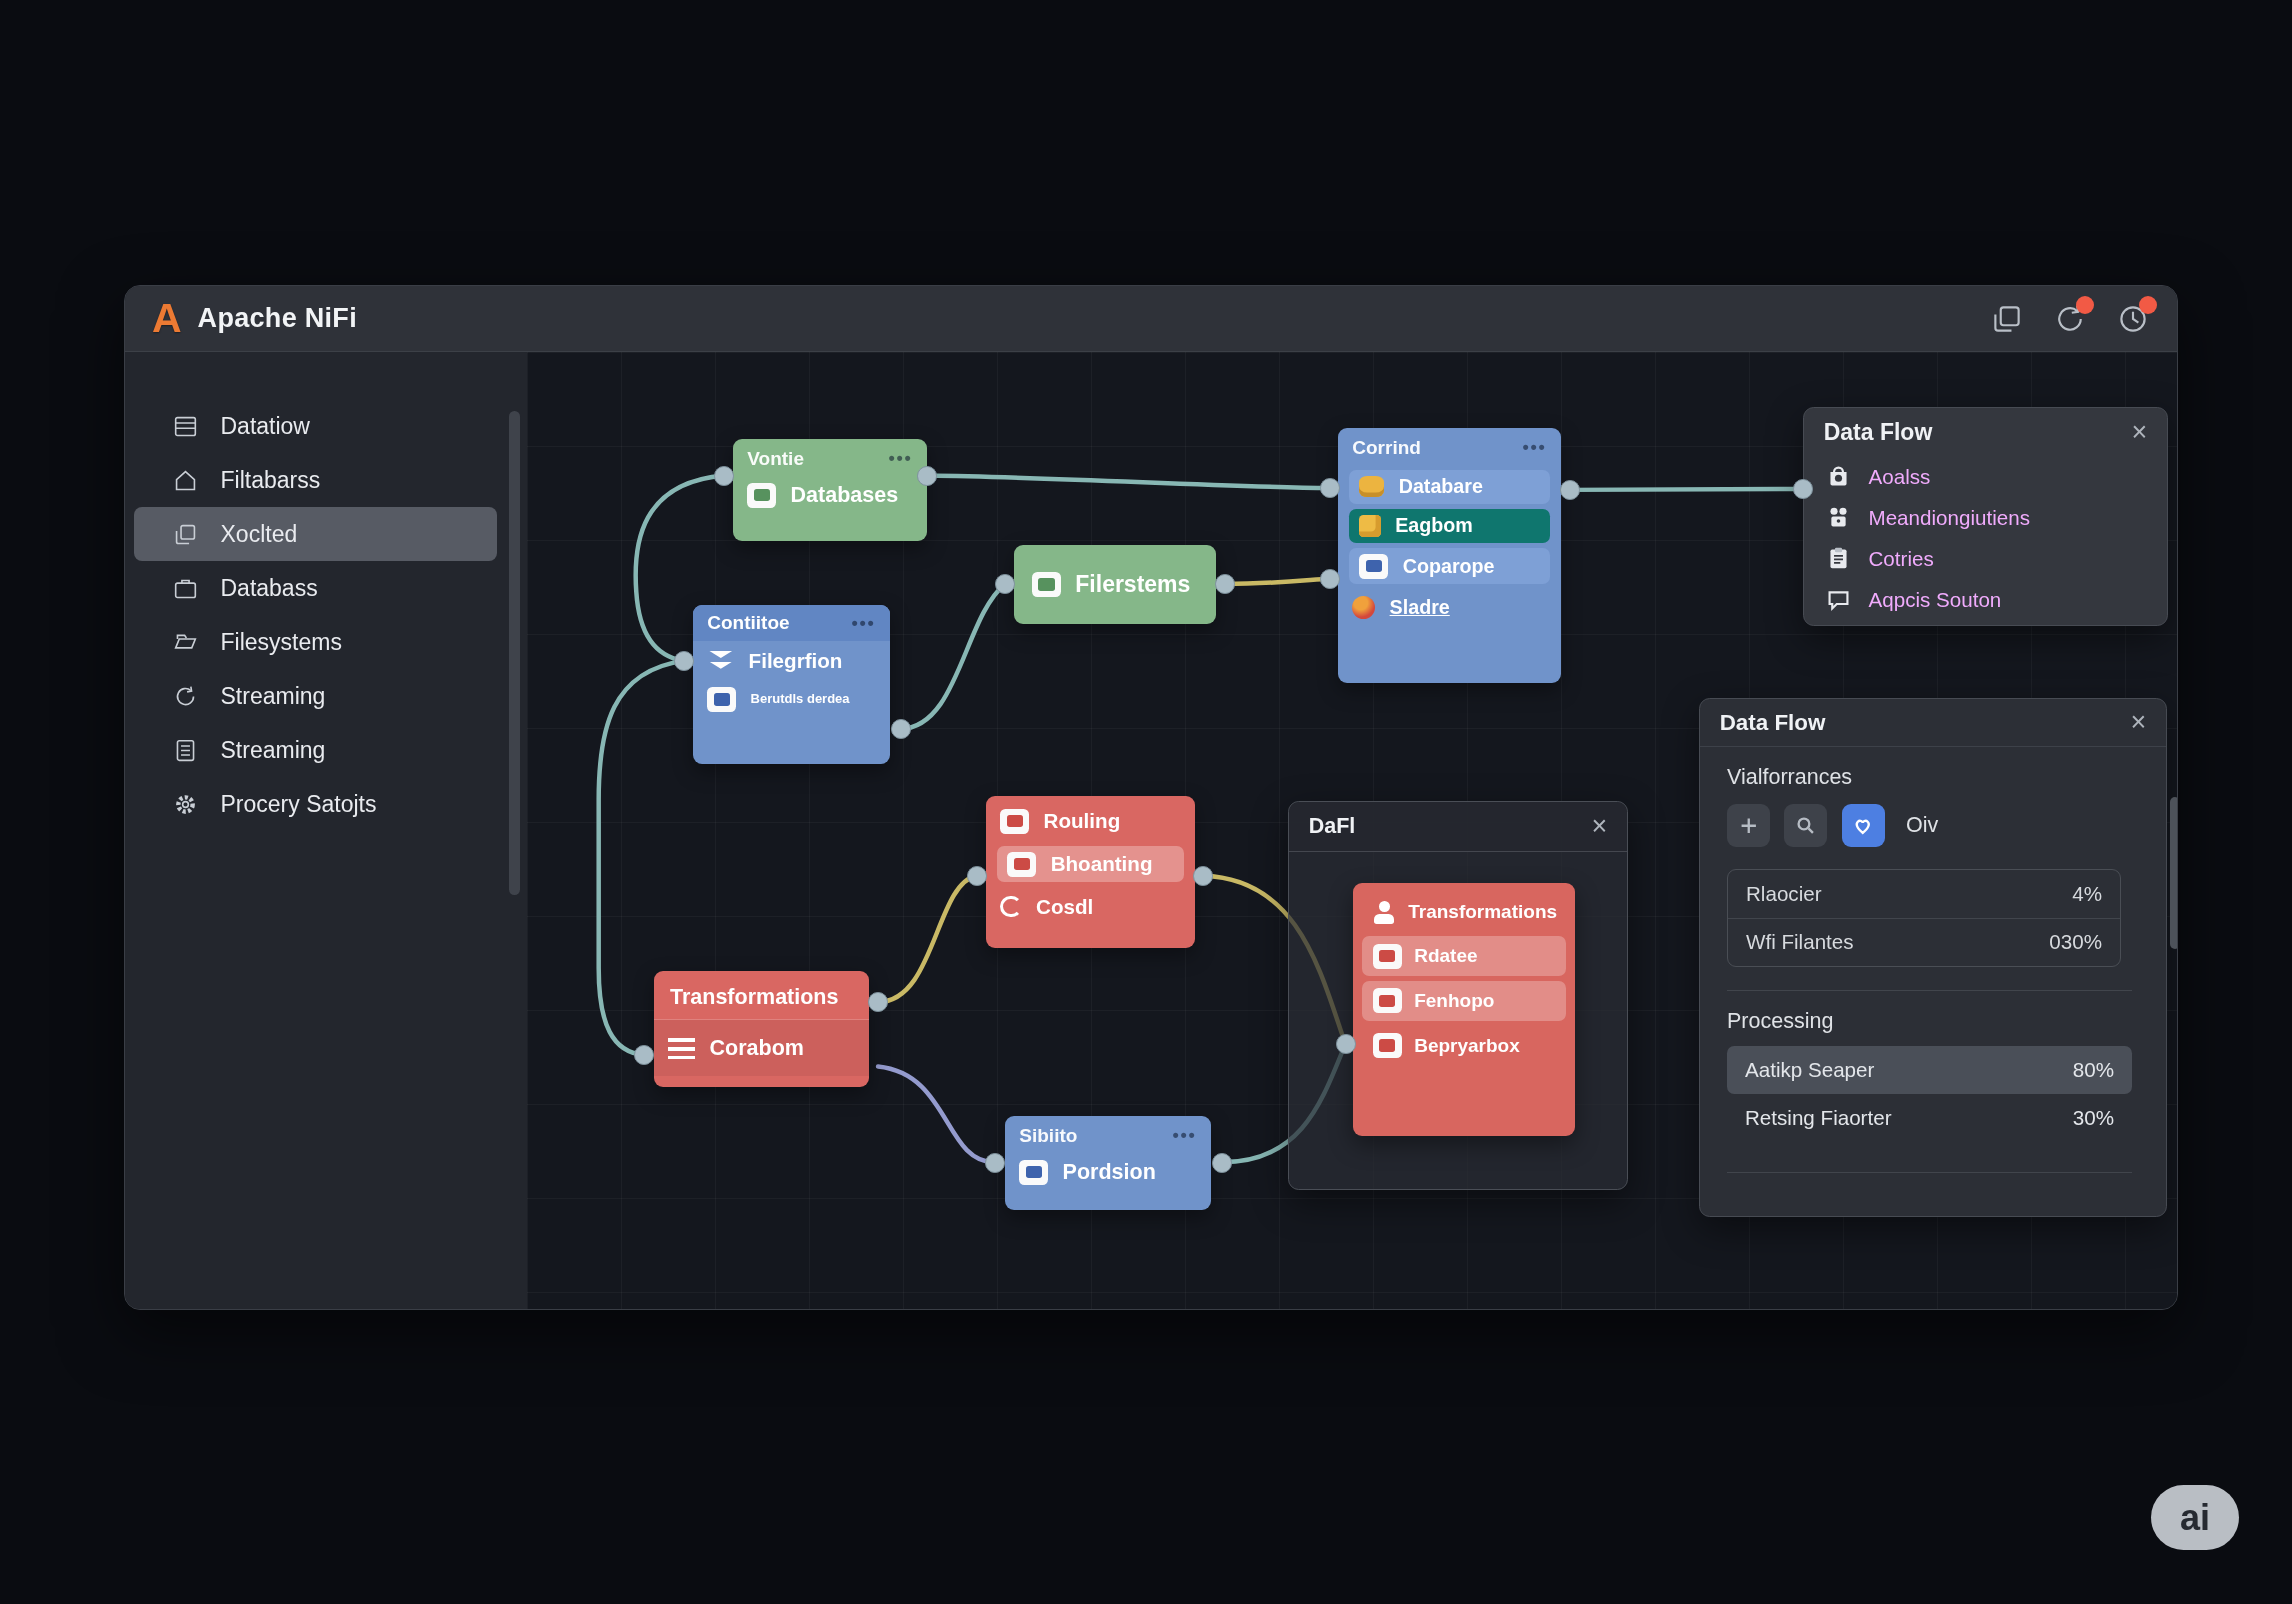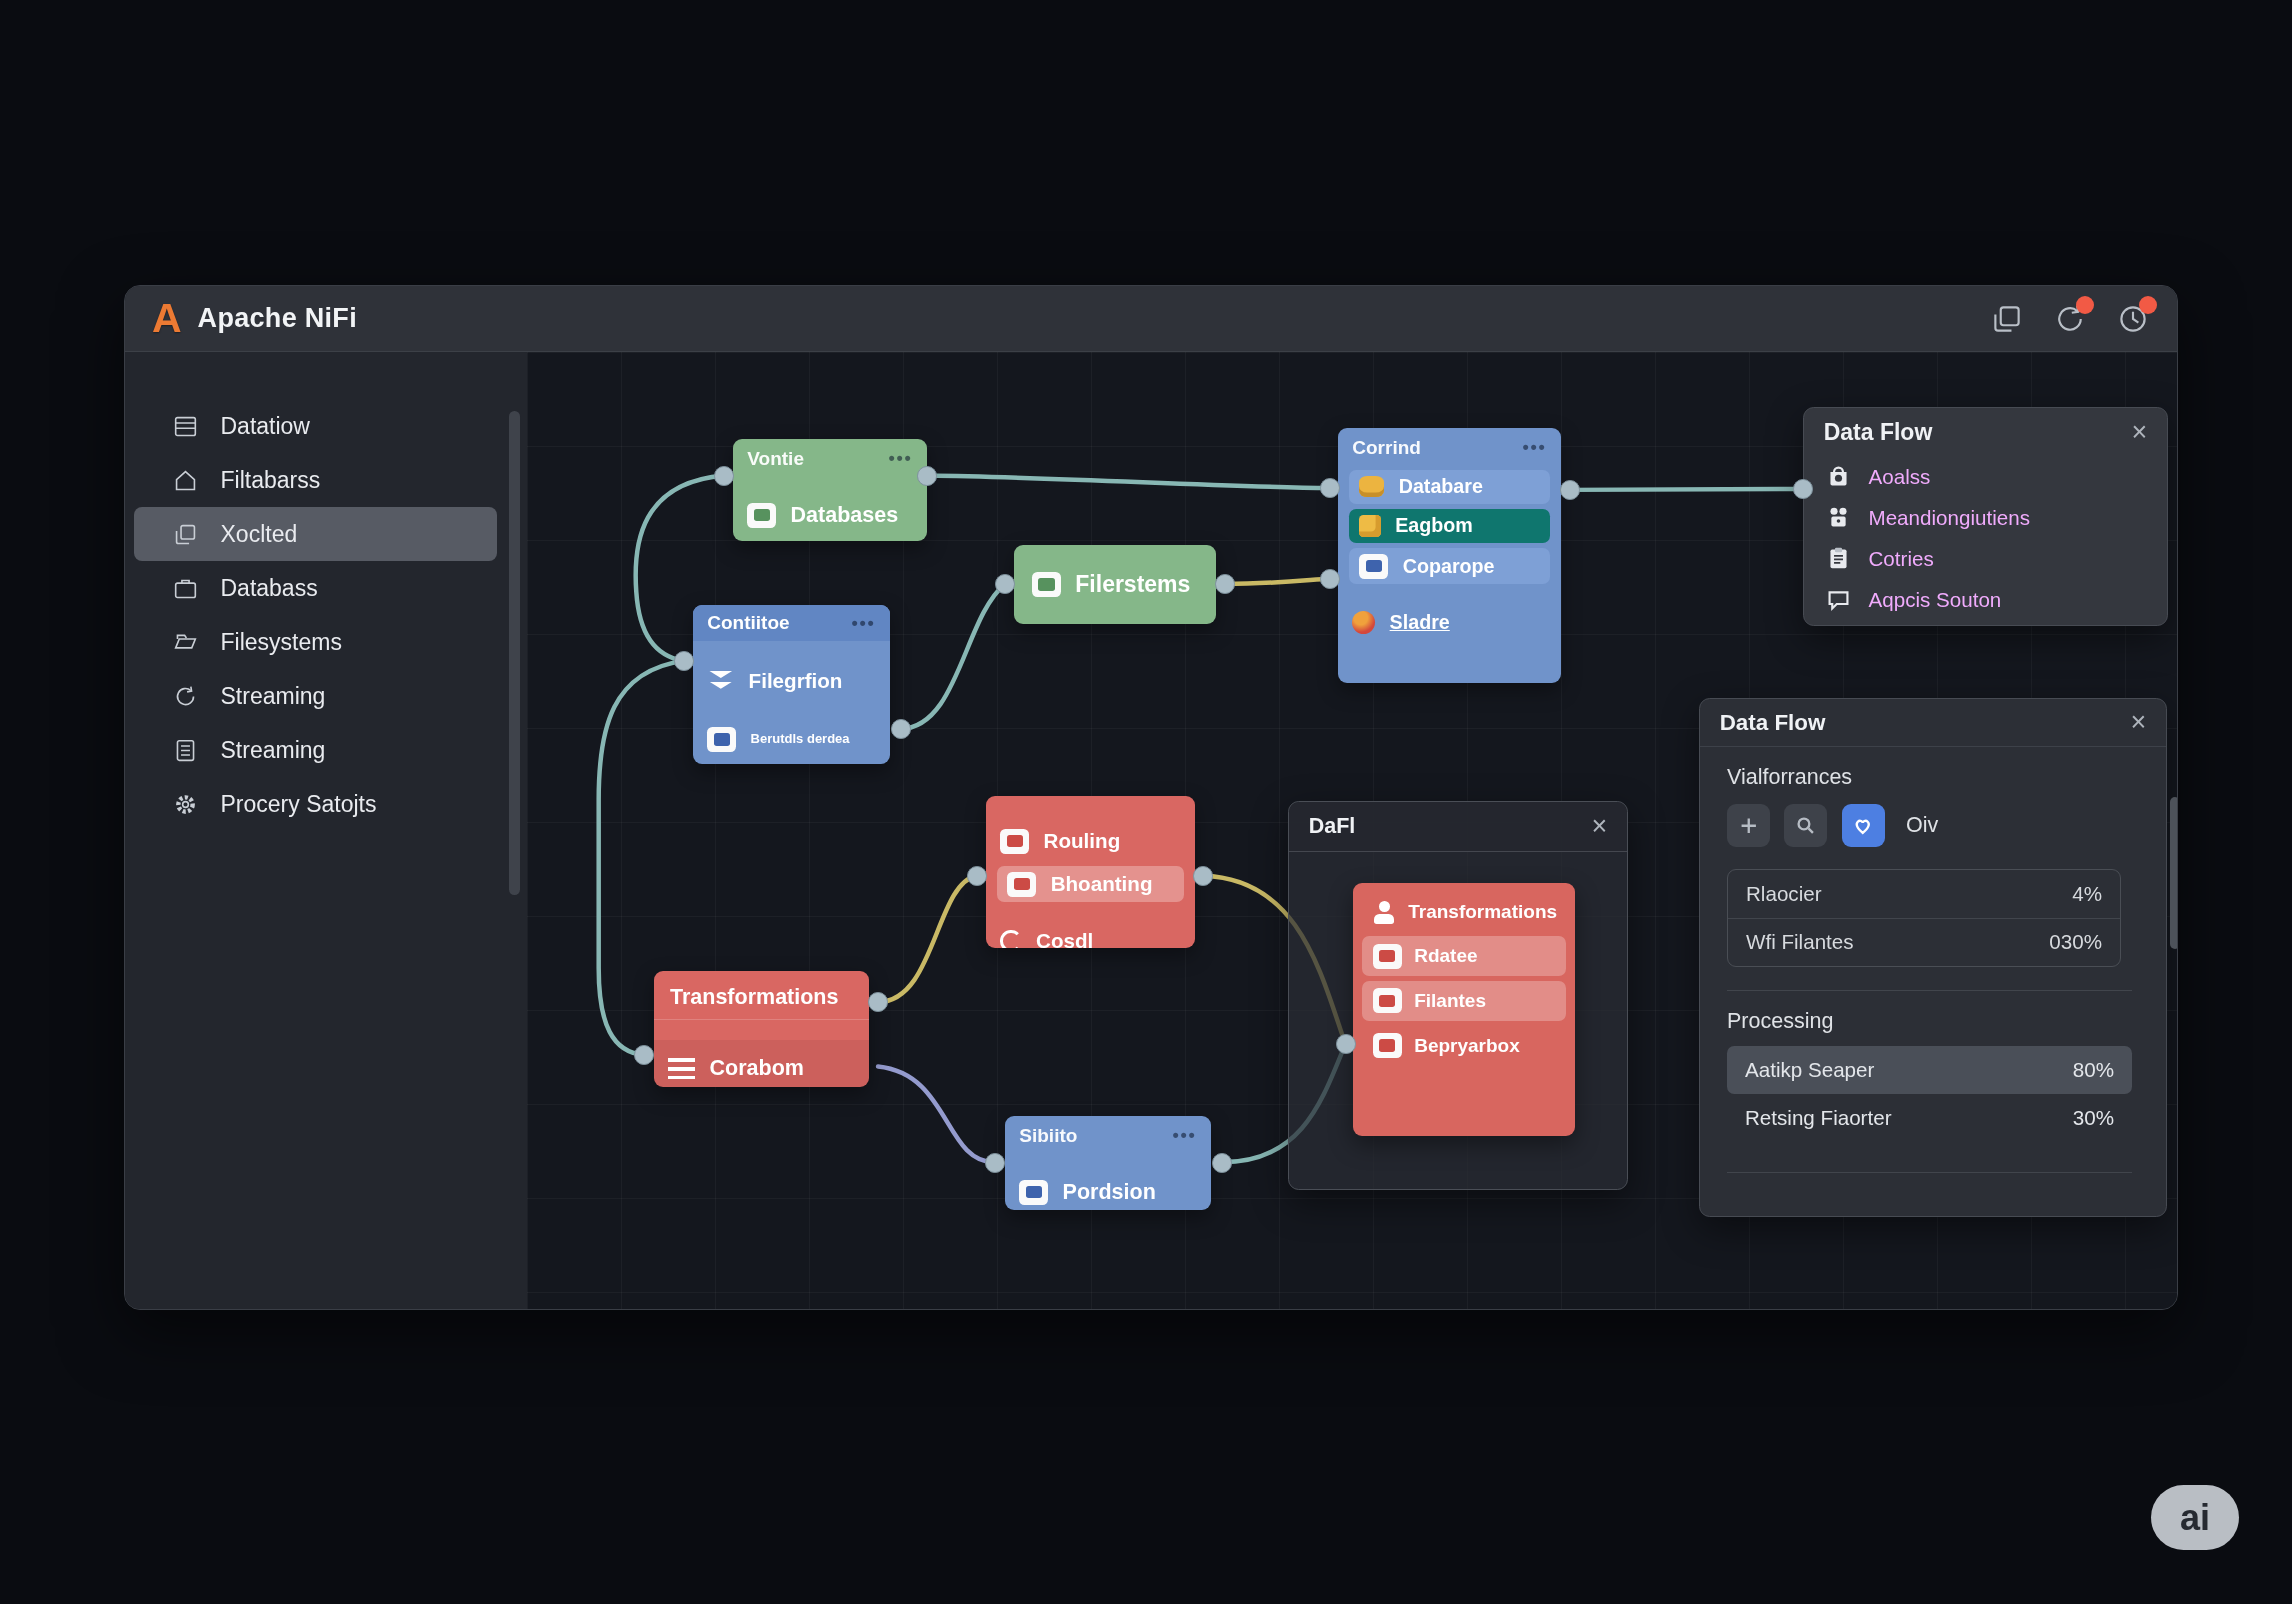--- a/index.html
+++ b/index.html
@@ -42,21 +42,21 @@
   .wires { position:absolute; inset:0; z-index:1; }
   .node, .panel { position:absolute; z-index:2; }
   .port { position:absolute; z-index:4; width:19.7px; height:19.7px; border-radius:50%;
     background:#a9bcc6; border:1.8px solid #7e929d; cursor:grab; }
 
   
   .node { border-radius:9px; box-shadow:0 7.2px 19.7px rgba(0,0,0,.35); color:#fff; overflow:hidden; }
   .n-head { display:flex; align-items:center; justify-content:space-between;
     padding:9px 14.3px 5.4px; font-size:19px; font-weight:600; color:rgba(255,255,255,.95); }
   .dots { font-size:18px; letter-spacing:1.8px; color:rgba(10,20,40,.55); cursor:pointer; line-height:0.4; }
-  .n-row { display:flex; align-items:center; gap:14.3px; padding:7.2px 14.3px; font-size:21.5px; font-weight:600;margin-top:20px; }
+  .n-row { display:flex; align-items:center; gap:14.3px; padding:7.2px 14.3px; font-size:21.5px; font-weight:600; }
   .pill { margin:5.4px 10.7px; padding:5.4px 10.7px; border-radius:7.2px; }
 
   .green { background:#85b789; }
   .blue  { background:#7093ca; }
   .blue .n-headbar { background:#6186c3; padding:7.2px 14.3px; display:flex; justify-content:space-between; align-items:center; font-size:19px; font-weight:600; }
   .red   { background:#d96762; }
 
   
   .nicon { width:29px; height:25px; background:#fafafa; border-radius:5.4px; position:relative; flex:none; }
   .nicon::before { content:""; position:absolute; inset:6.3px; border-radius:2.7px; }
@@ -355,21 +355,21 @@
           <div class="dafl-row">
               <span class="person"></span>
             <span>Transformations</span>
             </div>
           <div class="dafl-row pill2">
               <span class="nicon ir"></span>
             <span>Rdatee</span>
             </div>
           <div class="dafl-row pill2">
               <span class="nicon ir"></span>
-            <span>Filantes</span>
+            <span>Fenhopo</span>
             </div>
           <div class="dafl-row">
               <span class="nicon ir"></span>
             <span>Bepryarbox</span>
             </div>
         </div>
       </div>
 
       <div class="panel panel-top">
         <div class="p-head">

